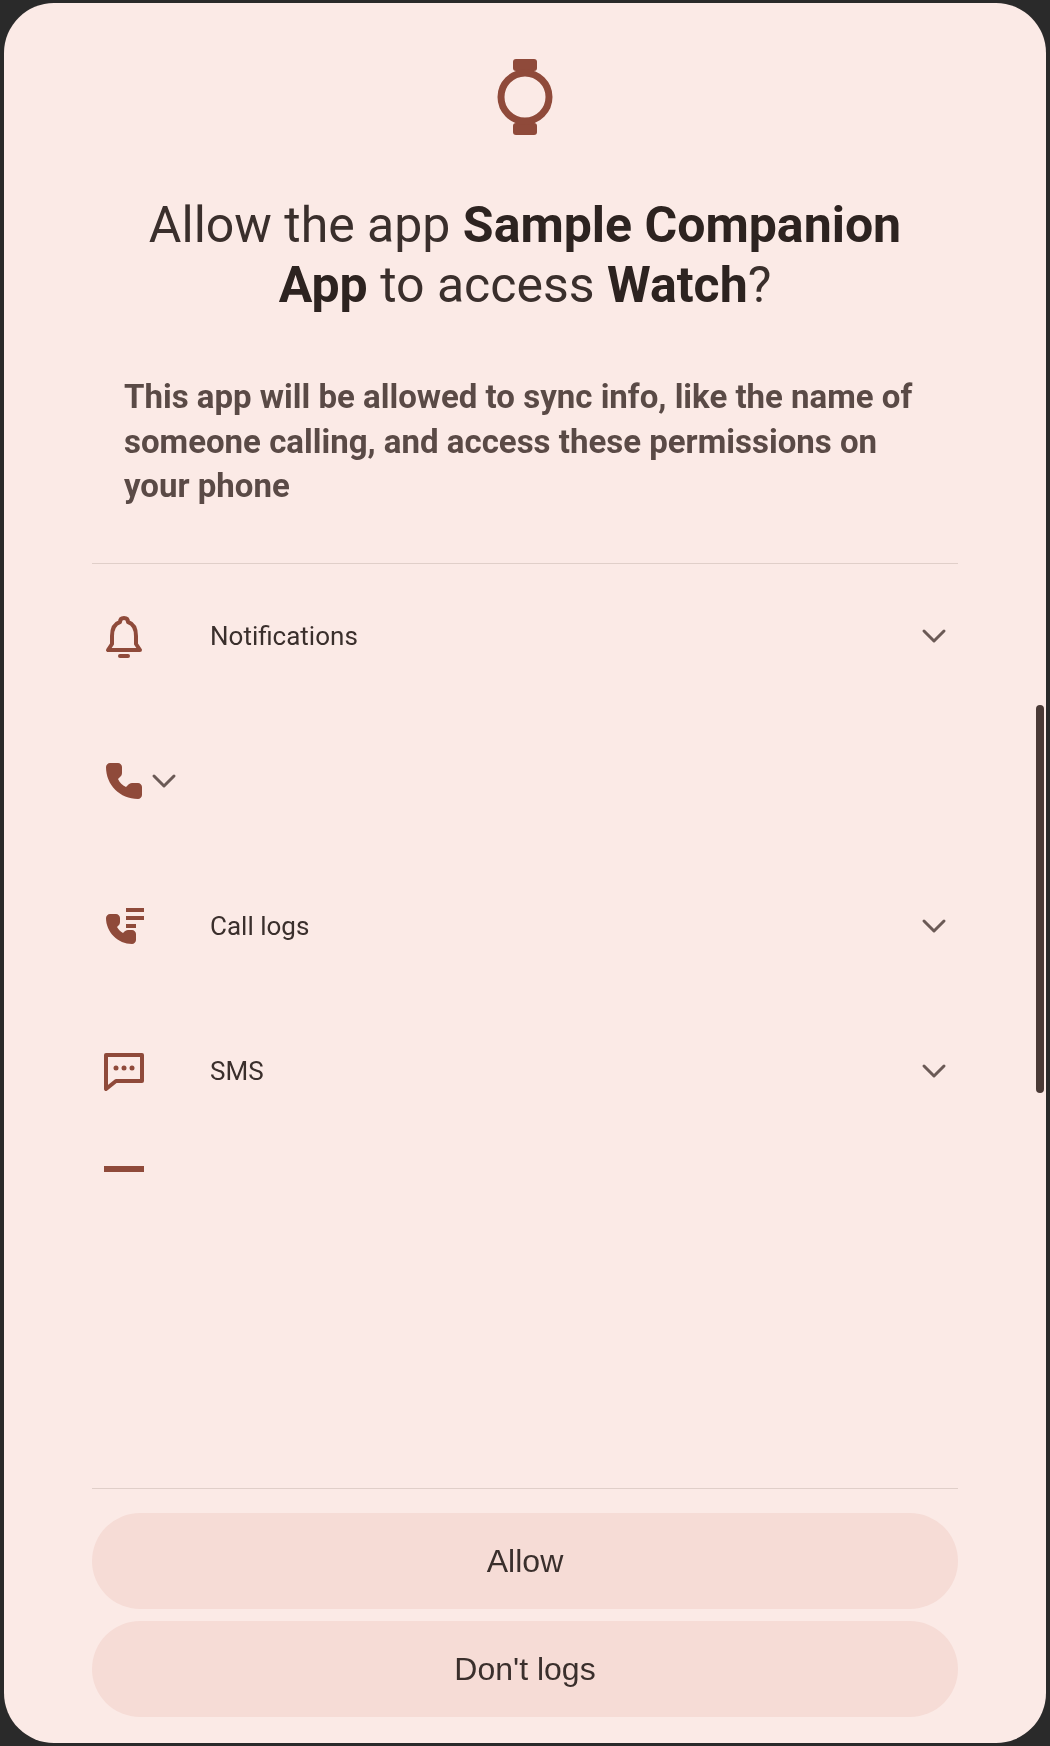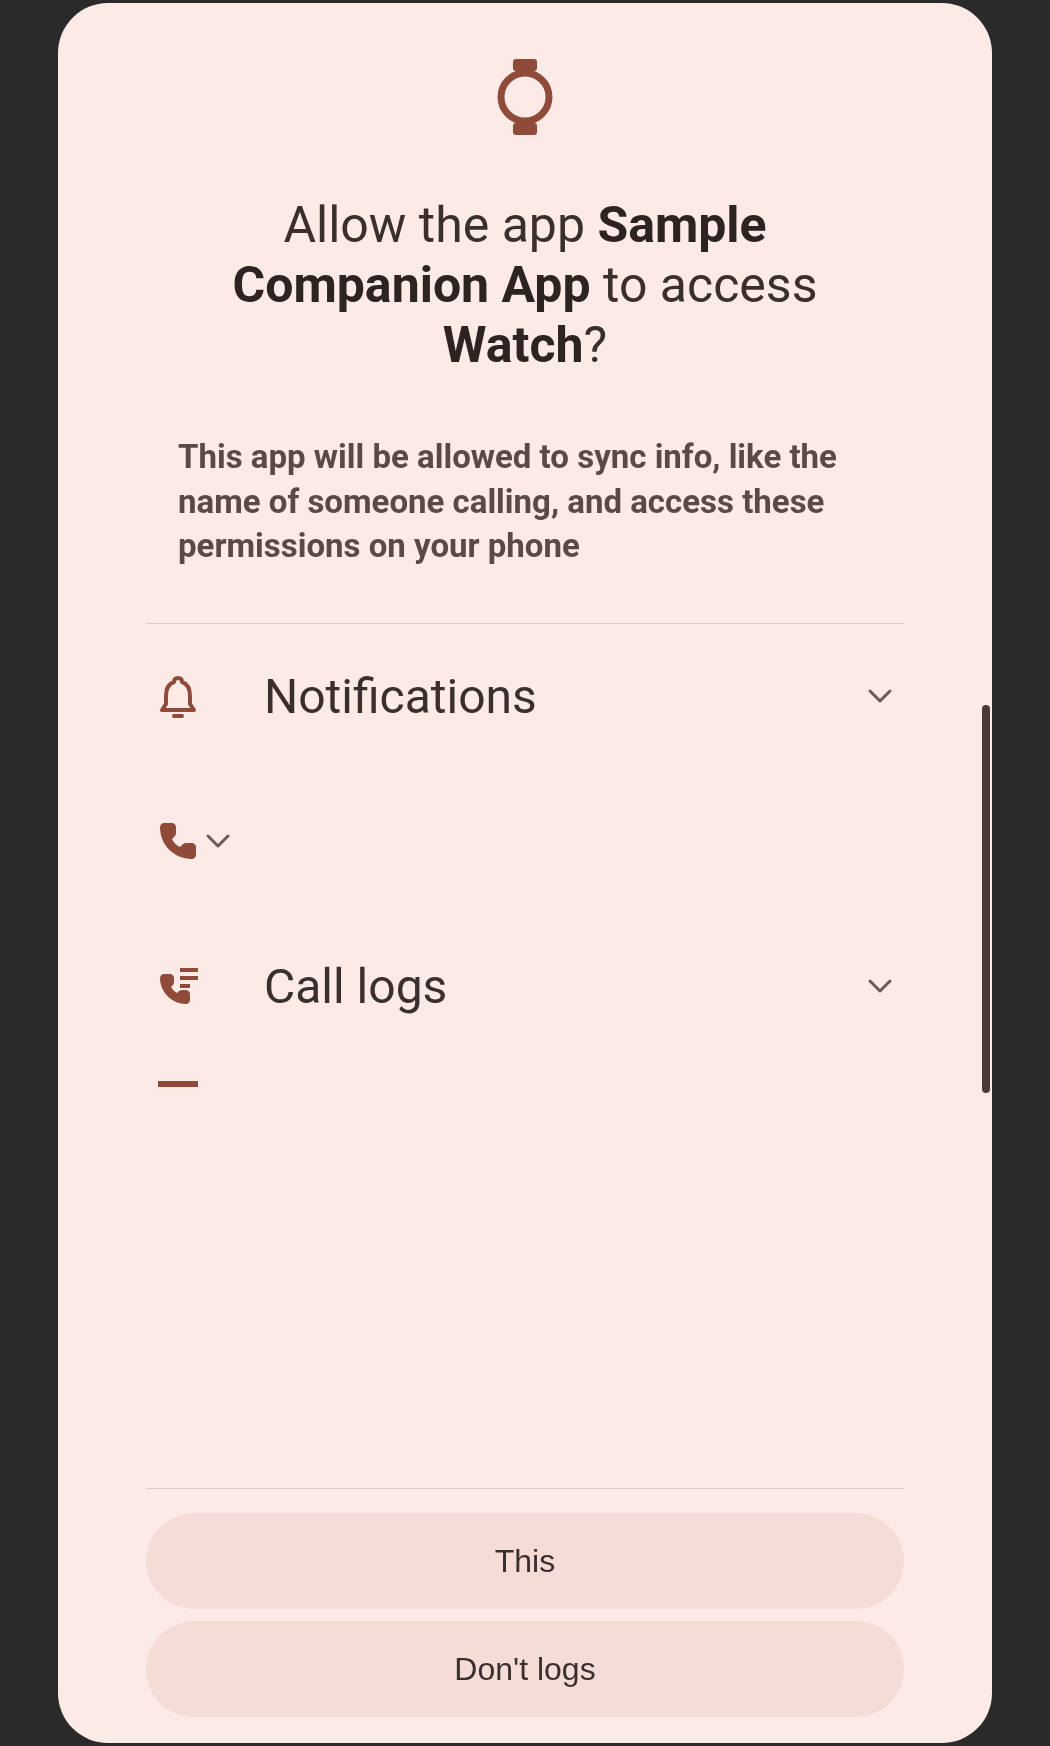--- a/index.html
+++ b/index.html
@@ -14,21 +14,21 @@
       width: 1050px;
       height: 1746px;
       display: flex;
       align-items: center;
       justify-content: center;
     }
     
     .dialog {
       background: #fbeae6;
       border-radius: 50px;
-      width: 934px;
+      width: 1042px;
       height: 1740px;
       display: flex;
       flex-direction: column;
       overflow: hidden;
       position: relative;
     }
     
     .header-icon-wrapper {
       display: flex;
       justify-content: center;
@@ -90,21 +90,21 @@
       align-items: center;
       justify-content: center;
     }
     
     .perm-icon svg {
       display: block;
     }
     
     .perm-label {
       flex: 1;
-      font-size: 48px;
+      font-size: 26px;
       color: #3a2f2c;
       font-weight: 400;
       padding-left: 62px;
     }
     
     .chevron {
       width: 32px;
       height: 32px;
       flex-shrink: 0;
     }
@@ -218,29 +218,45 @@
         </svg>
       </span>
       <span class="perm-label">Call logs</span>
       <span class="chevron">
         <svg width="32" height="32" viewBox="0 0 32 32">
             <path d="M6 11 L16 21 L26 11" stroke="#6b5a56" stroke-width="3" fill="none" stroke-linecap="round" stroke-linejoin="round"></path>
           </svg>
       </span>
     </div>
 
+    <div class="permission-row">
+      <span class="perm-icon">
+        <svg width="48" height="48" viewBox="0 0 48 48">
+          <path d="M6 8 L42 8 L42 34 L16 34 L6 42 Z" fill="none" stroke="#8f4a3a" stroke-width="4" stroke-linejoin="round"></path>
+          <circle cx="16" cy="21" r="2.5" fill="#8f4a3a"></circle>
+          <circle cx="24" cy="21" r="2.5" fill="#8f4a3a"></circle>
+          <circle cx="32" cy="21" r="2.5" fill="#8f4a3a"></circle>
+        </svg>
+      </span>
+      <span class="perm-label">SMS</span>
+      <span class="chevron">
+        <svg width="32" height="32" viewBox="0 0 32 32">
+            <path d="M6 11 L16 21 L26 11" stroke="#6b5a56" stroke-width="3" fill="none" stroke-linecap="round" stroke-linejoin="round"></path>
+          </svg>
+      </span>
+    </div>
 
     <div class="partial-row">
       <span class="perm-icon">
         <svg width="48" height="48" viewBox="0 0 48 48">
           <rect x="4" y="0" width="40" height="6" fill="#8f4a3a"></rect>
         </svg>
       </span>
     </div>
 
   </div>
 
   <div class="button-area">
-    <button class="btn">This</button>
+    <button class="btn">Allow</button>
     <button class="btn">Don't logs</button>
   </div>
 
 </div>
 
 </body></html>

